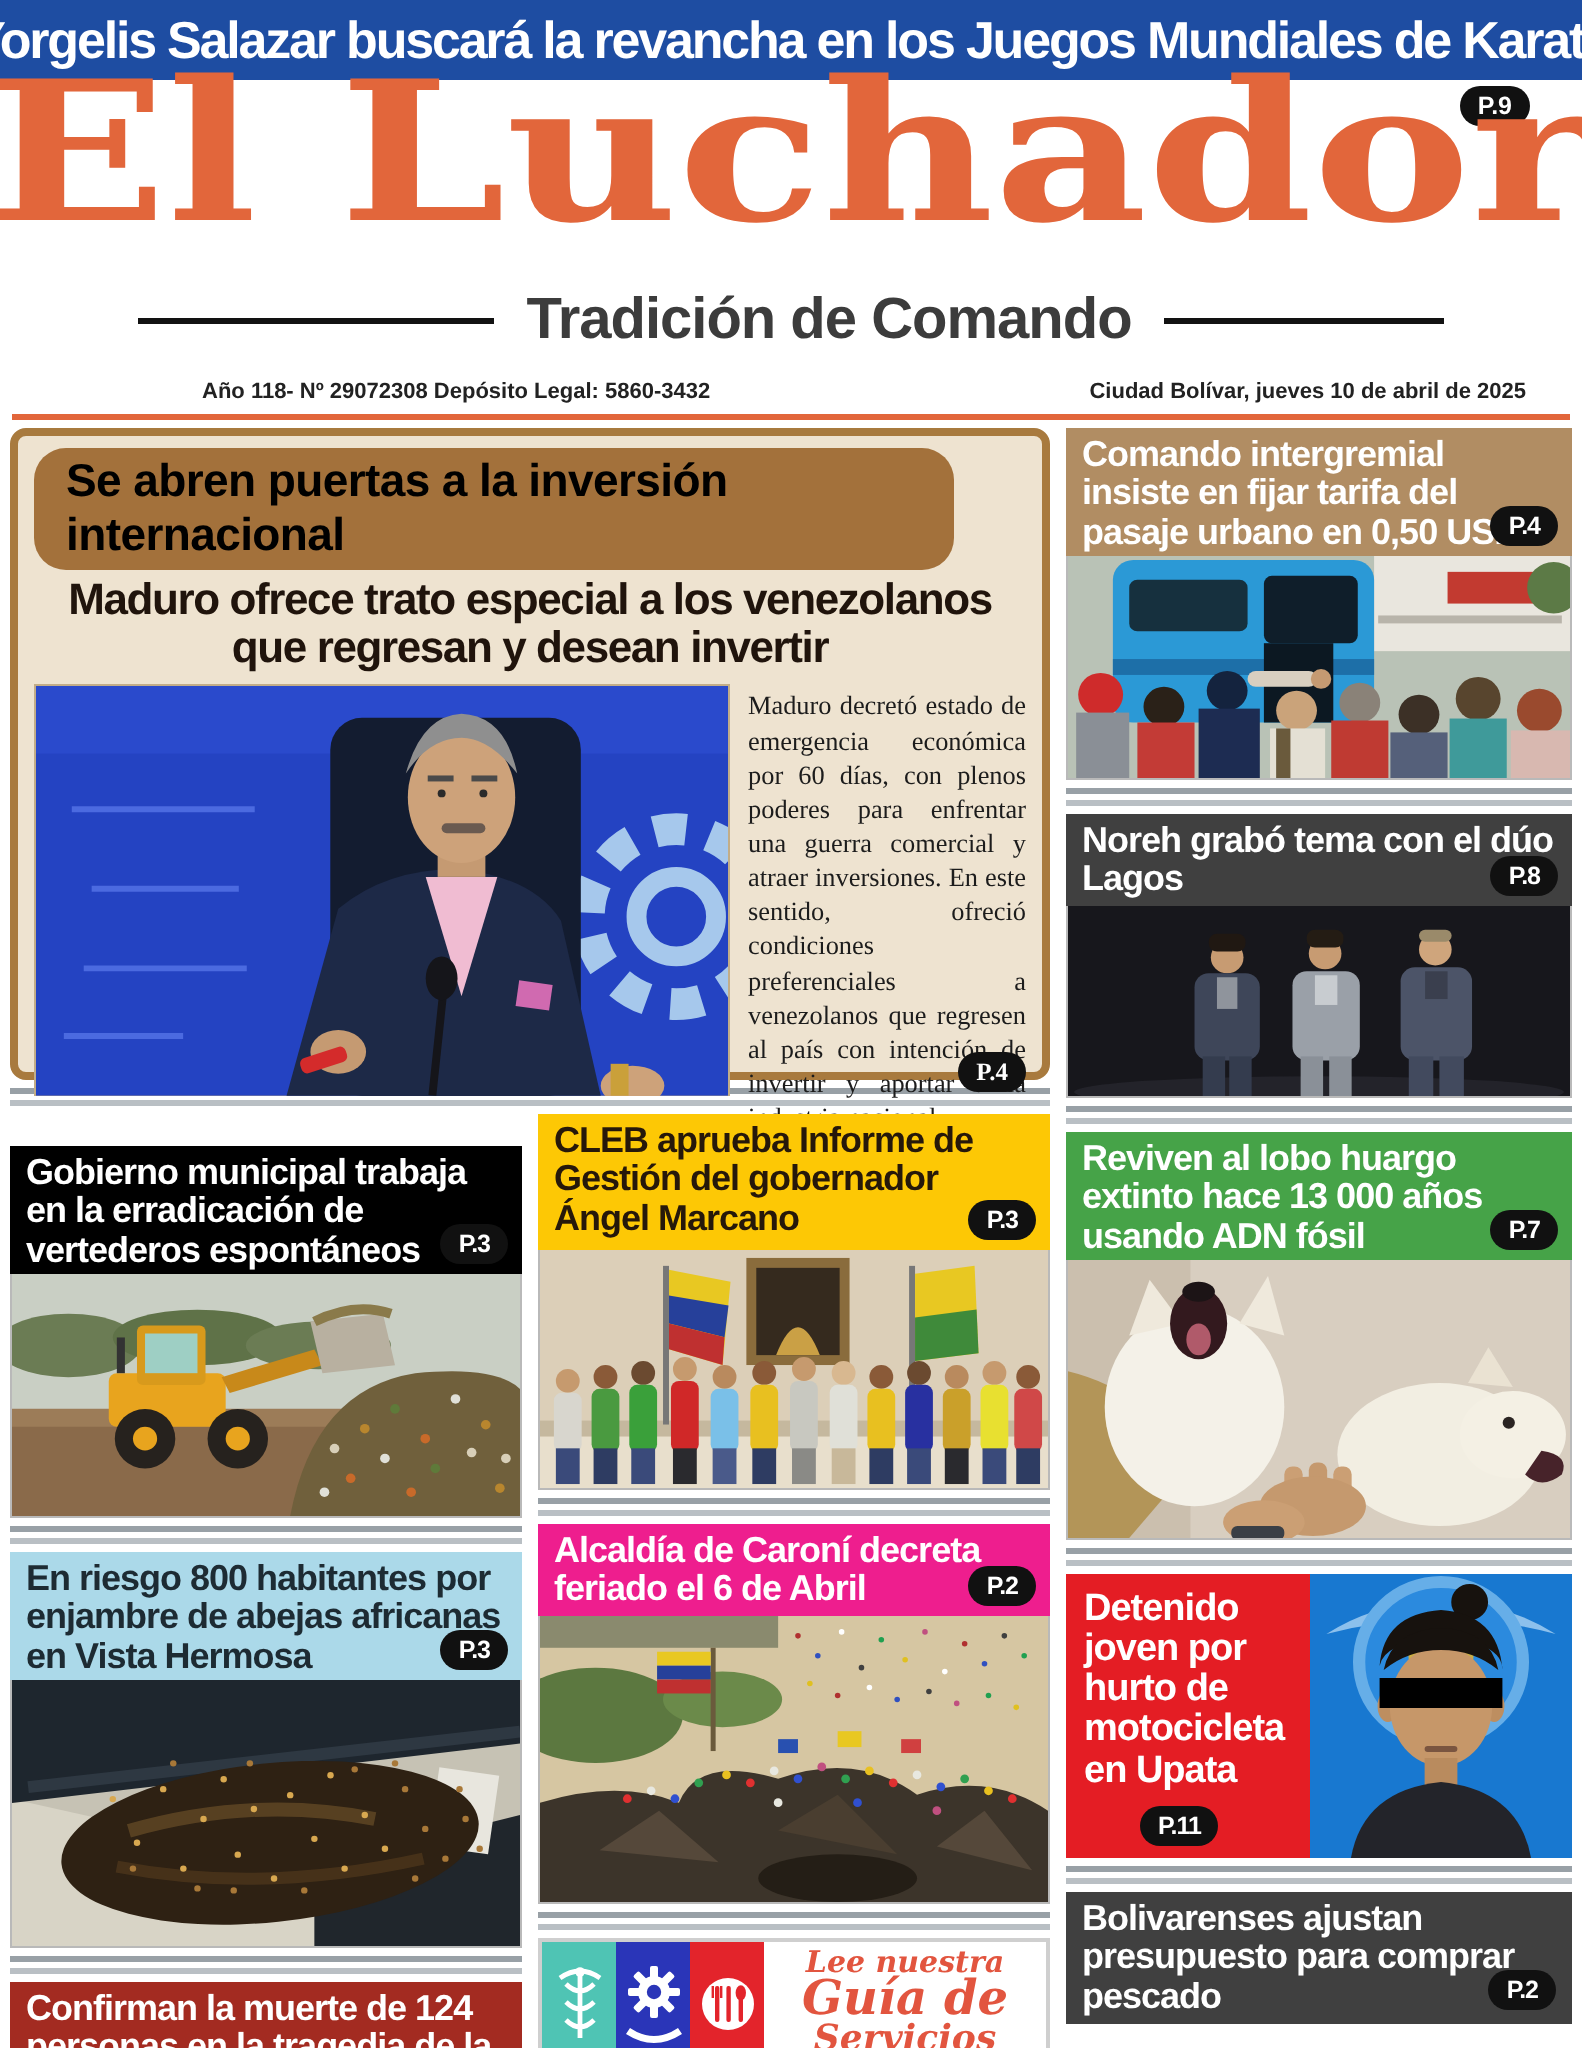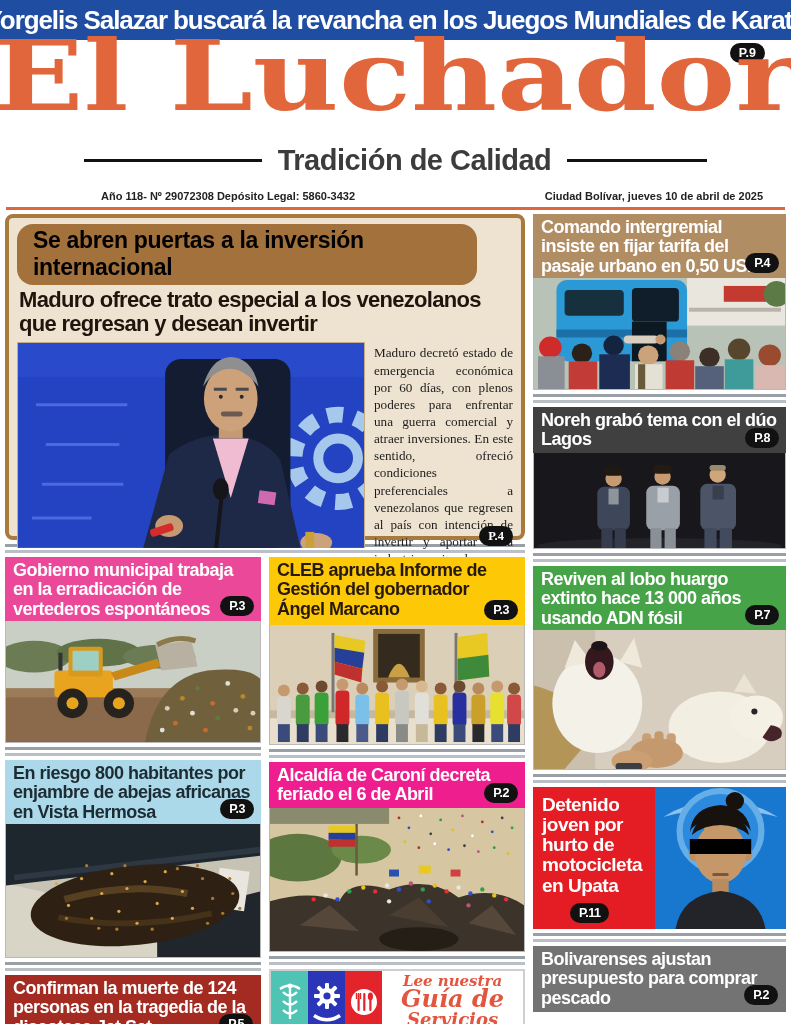--- a/index.html
+++ b/index.html
@@ -31,21 +31,21 @@
   
   .content { display:flex; gap:8px; padding:0 5px; }
   .left-zone { width:520px; }
   .right-col { width:253px; }
 
   
   .lead-box { height:326px; border:4px solid #a87a3e; border-radius:8px; background:#eee3d0; padding:5px 8px 6px; }
   .kicker { display:block; width:460px; color:#000000; border-radius:16px; padding:3px 16px 4px;
     font-size:23px; font-weight:bold; letter-spacing:-0.3px; margin:1px 0 3px; }
   .lead-headline { font-size:22px; line-height:1.1; font-weight:bold; letter-spacing:-0.7px;
-    color:#20140c; text-align:left; margin:2px 2px 6px; }
+    color:#20140c; text-align:center; margin:2px 2px 6px; }
   .lead-media { display:flex; gap:8px; height:206px; }
   .lead-photo { width:348px; border:1px solid #c2ad88; background:#2443c2; flex:none; }
   .lead-textcol { flex:1; position:relative; font-family:"Liberation Serif", serif; font-size:13.2px;
     line-height:1.3; text-align:justify; color:#1c1c1c; padding:2px 0 0 1px; }
   .lead-textcol .badge { position:absolute; right:0; bottom:2px; }
 
   
   .sep { height:9px; margin:4px 0;
     background:linear-gradient(#98a0a6 0 3px, #ffffff 3px 6px, #b9bfc4 6px 9px); }
 
@@ -90,21 +90,21 @@
 
   <div class="top-banner" style="background: rgb(30, 77, 162);">
     <span>Yorgelis Salazar buscará la revancha en los Juegos Mundiales de Karate</span>
   </div>
 
   <div class="masthead">
     <span class="badge p9-badge">P.9</span>
     <div class="masthead-title" style="color: rgb(226, 102, 59);">El Luchador</div>
     <div class="tagline-row">
       <span class="rule rule-l"></span>
-      <span class="tagline">Tradición de Calidad</span>
+      <span class="tagline">Tradición de Comando</span>
       <span class="rule rule-r"></span>
     </div>
     <div class="info-row">
       <span>Año 118- Nº 29072308 Depósito Legal: 5860-3432</span>
       <span>Ciudad Bolívar, jueves 10 de abril de 2025</span>
     </div>
   </div>
   <div class="orange-rule" style="background: rgb(226, 102, 59);"></div>
 
   <div class="content">
@@ -151,21 +151,21 @@
         </div>
       </section>
 
       <div class="sep"></div>
 
       <div class="grid2">
 
         <div class="col">
 
           <section>
-            <header class="story-head h-3l" style="background: #ec4899; color: rgb(255, 255, 255);">
+            <header class="story-head h-3l" style="background: #000000; color: rgb(255, 255, 255); margin-top: 16px;">
               <span>Gobierno municipal trabaja en la erradicación de vertederos espontáneos</span>
               <span class="badge">P.3</span>
             </header>
             <div class="photo photo-h-gob" aria-label="Pala cargadora removiendo vertedero">
               <svg viewBox="0 0 252 122" preserveAspectRatio="none">
                 <rect width="252" height="122" fill="#c9cfc4"></rect>
                 <ellipse cx="28" cy="36" rx="36" ry="16" fill="#6b7c54"></ellipse>
                 <ellipse cx="92" cy="32" rx="42" ry="14" fill="#5f7248"></ellipse>
                 <ellipse cx="152" cy="36" rx="36" ry="12" fill="#6b7c54"></ellipse>
                 <rect y="68" width="252" height="54" fill="#8a6a4a"></rect>
@@ -582,20 +582,20 @@
             <rect x="56" y="92" width="16" height="14" fill="#b98b5e"></rect>
             <path d="M20 142 Q26 108 64 104 Q102 108 108 142 Z" fill="#23242a"></path>
             <rect x="34" y="52" width="60" height="15" fill="#000000"></rect>
             <rect x="56" y="86" width="16" height="3" rx="1.5" fill="#7a5540"></rect>
           </svg>
         </div>
       </section>
 
       <div class="sep"></div>
 
-      <section class="color-box" style="background: #737373; color: rgb(255, 255, 255);">
+      <section class="color-box" style="background: #404040; color: rgb(255, 255, 255);">
         <span>Bolivarenses ajustan presupuesto para comprar pescado</span>
         <span class="badge">P.2</span>
       </section>
 
     </div>
   </div>
 </div>
 
 </body></html>

